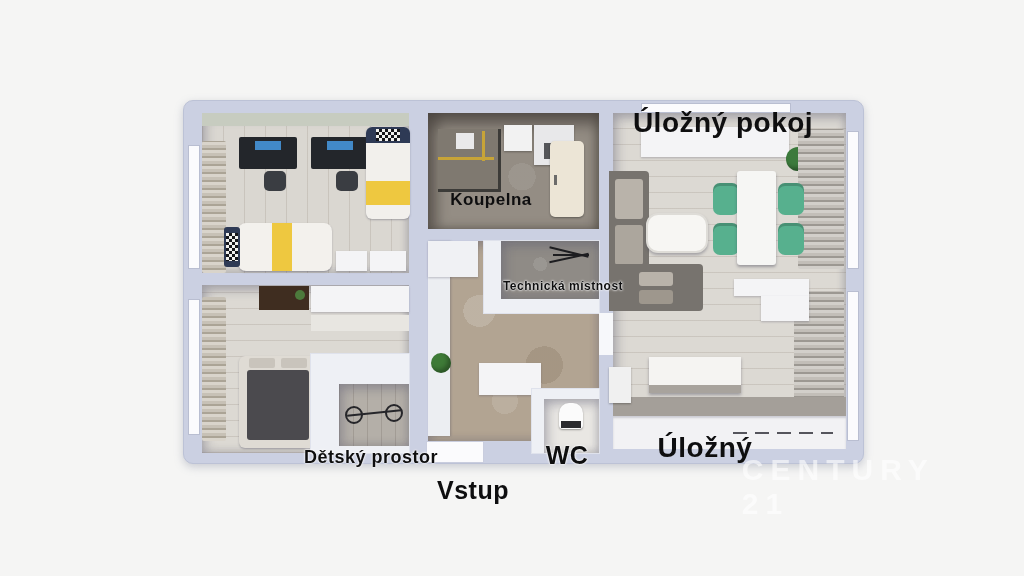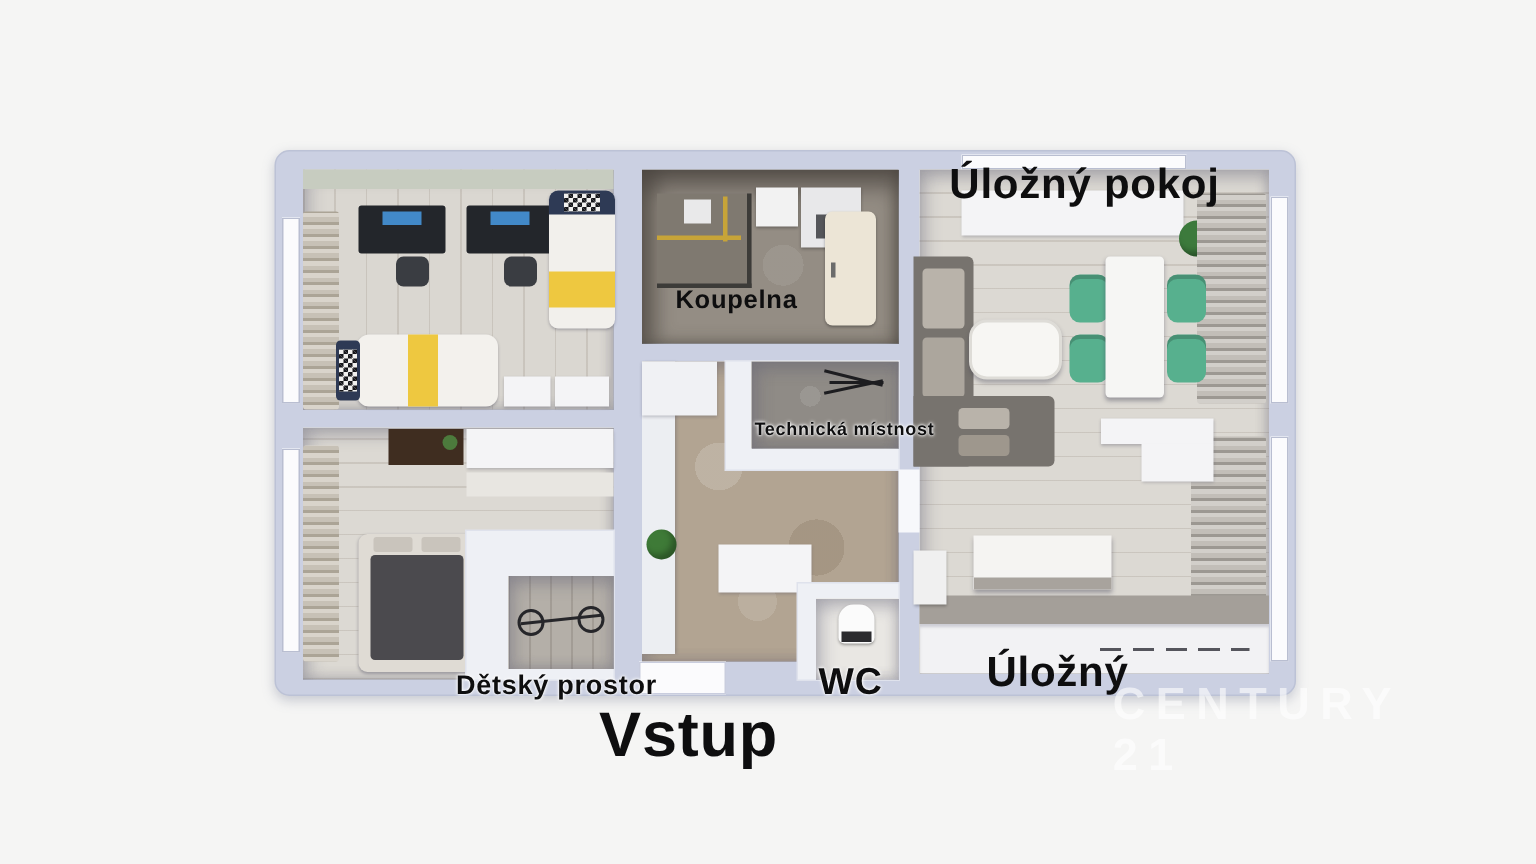--- a/index.html
+++ b/index.html
@@ -160,17 +160,17 @@
     <div class="abs" style="left:415px;top:212px;width:14px;height:42px;background:#f7f8fb;"></div>
 
     <div class="lbl" style="left:307px;top:99px;font-size:17px;">Koupelna</div>
     <div class="lbl" style="left:539px;top:22px;font-size:28px;">Úložný pokoj</div>
     <div class="lbl halo" style="left:359px;top:185px;font-size:12px;margin-left:20px;">Technická místnost</div>
     <div class="lbl halo" style="left:187px;top:356px;font-size:18px;">Dětský prostor</div>
     <div class="lbl halo" style="left:383px;top:354px;font-size:25px;">WC</div>
     <div class="lbl" style="left:521px;top:347px;font-size:28px;">Úložný</div>
   </div>
 
-  <div class="lbl" style="left:459px;top:490px;font-size:42px;">Vstup</div>
+  <div class="lbl" style="left:473px;top:490px;font-size:25px;">Vstup</div>
 
   <div class="watermark" style="left:838px;top:487px;">CENTURY 21</div>
 
 </div>
 
 </body></html>

